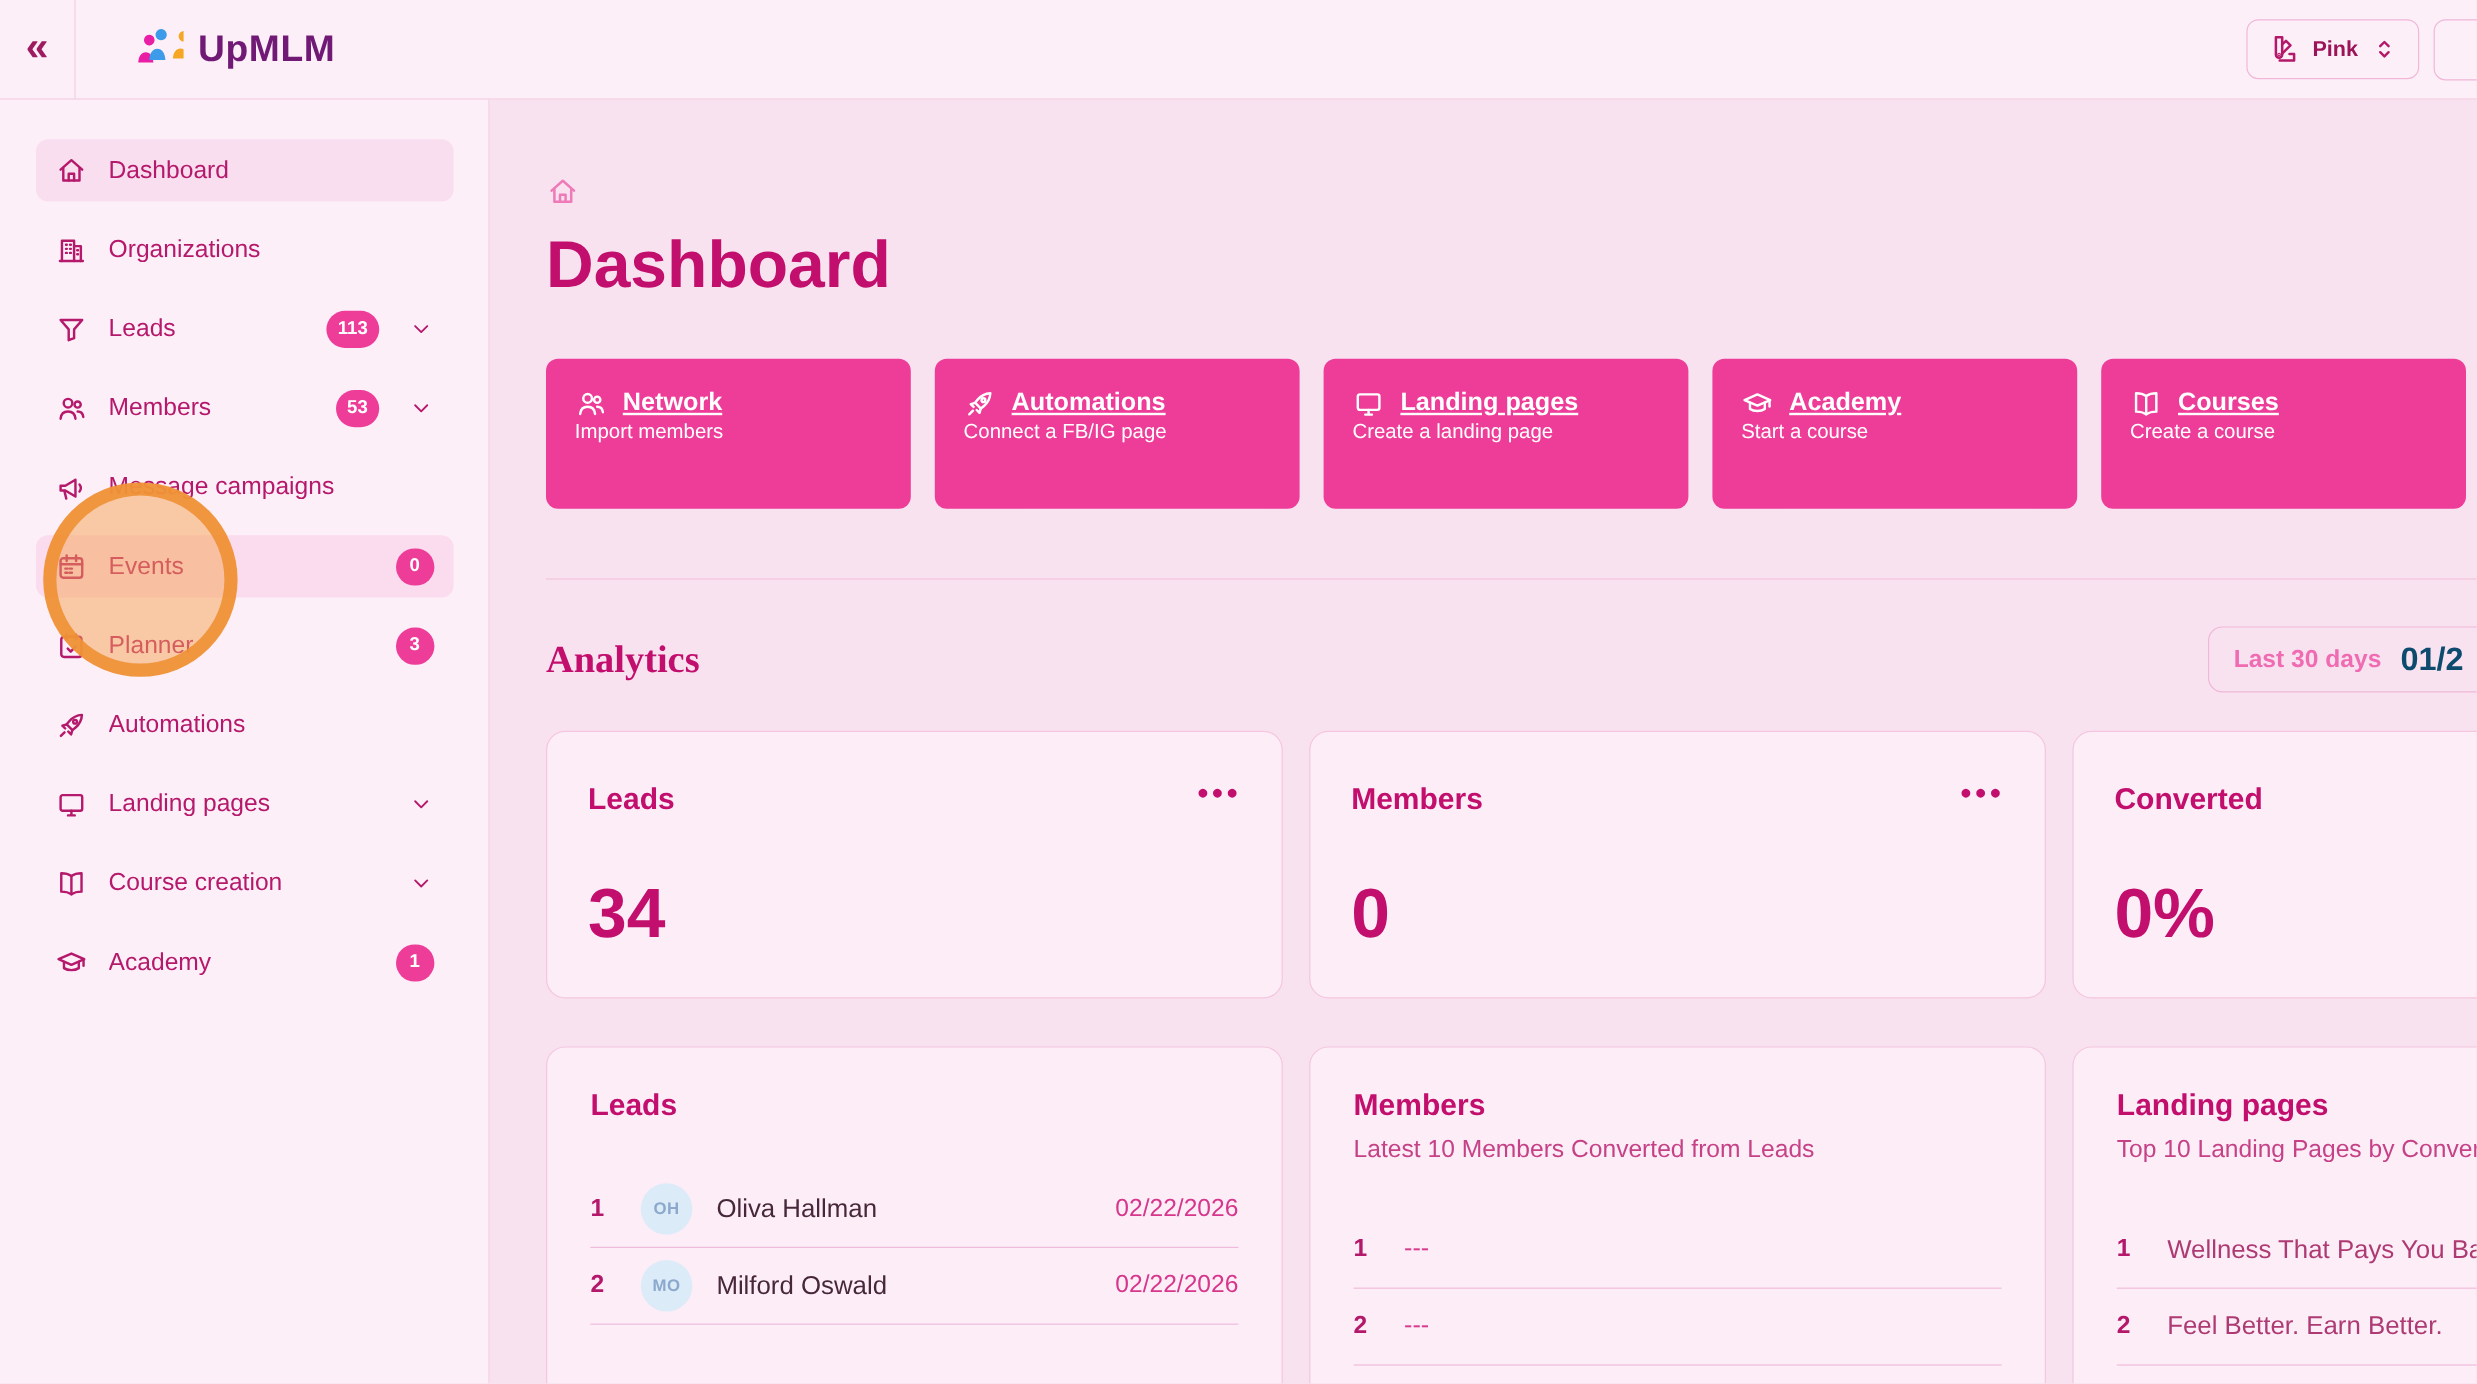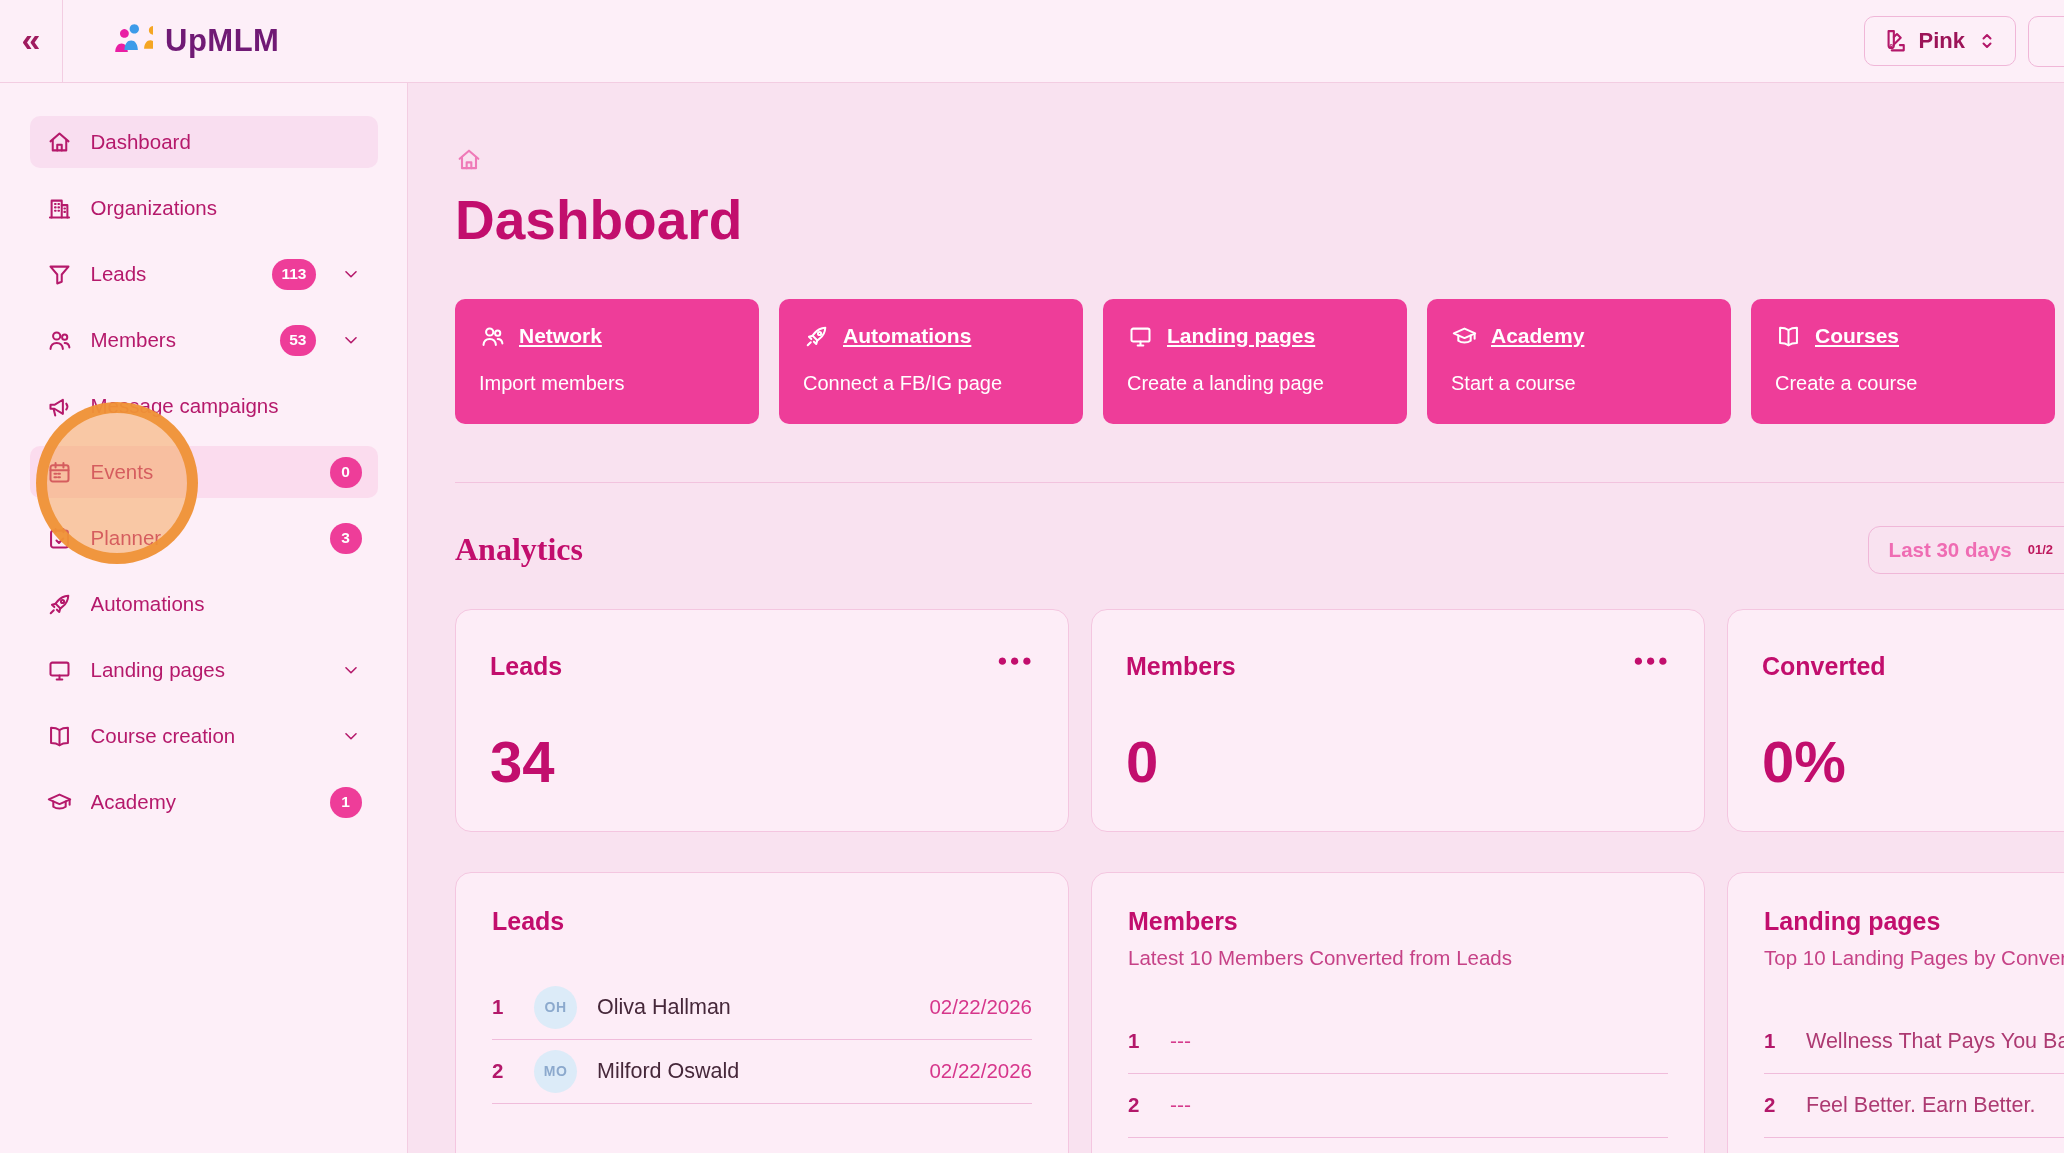--- a/index.html
+++ b/index.html
@@ -21,21 +21,21 @@
   }
   .collapse-glyph{font-size:34px;font-weight:700;color:#9f1b5f;line-height:1;margin-top:-4px;}
   .brand{display:flex;align-items:center;gap:12px;margin-left:46px;}
   .brand-name{font-size:31px;font-weight:800;color:#701a75;letter-spacing:.5px;}
   .header-right{margin-left:auto;display:flex;align-items:center;gap:12px;padding-right:0;margin-right:-36px;}
   .hbtn{
     display:flex;align-items:center;gap:10px;
     border:1.5px solid #f0b7d8;border-radius:10px;background:transparent;
     padding:10px 16px;cursor:pointer;color:#9c1458;
   }
-  .hbtn .hbtn-label{font-size:22px;font-weight:700;color:#9c1458;}
+  .hbtn .hbtn-label{font-size:18px;font-weight:700;color:#9c1458;}
   .hbtn-stub{width:70px;height:49px;border:1.5px solid #f0b7d8;border-radius:10px;background:transparent;}
   
   .sidebar{
     position:absolute;top:82px;left:0;bottom:0;width:408px;
     background:#fdeff8;border-right:1px solid #f3cde2;
     padding-top:34px;box-sizing:border-box;z-index:2;
   }
   .s-item{
     width:348px;height:52px;margin:0 auto 14px auto;border-radius:10px;
     display:flex;align-items:center;gap:18px;padding:0 16px;box-sizing:border-box;
@@ -66,30 +66,30 @@
   .breadcrumb-home{width:28px;height:28px;color:#ef7ab8;cursor:pointer;}
   .page-title{font-size:55px;font-weight:800;color:#c20e6d;margin-top:16px;line-height:1.1;}
   .qa-row{display:flex;gap:20px;margin-top:48px;}
   .qa-card{
     width:304px;height:125px;flex:none;border-radius:10px;background:#ee3d99;color:#fff;
     padding:24px;box-sizing:border-box;cursor:pointer;
   }
   .qa-top{display:flex;align-items:center;gap:13px;text-decoration:underline;}
   .qa-ic{width:27px;height:27px;color:#fff;flex:none;}
   .qa-title{font-size:21px;font-weight:700;white-space:nowrap;}
-  .qa-sub{font-size:20px;margin-top:22px;white-space:nowrap;}
+  .qa-sub{font-size:17px;white-space:nowrap;}
   .section-divider{border:none;border-top:1px solid #f2c3de;margin:58px 0 0 0;}
   .an-head{display:flex;align-items:center;justify-content:space-between;margin-top:44px;height:46px;}
   .an-title{font-size:32px;font-weight:800;color:#c20e6d;font-family:Liberation Serif, serif;}
   .date-pill{
     display:flex;align-items:center;border:1.5px solid #f0b7d8;border-radius:12px;
     padding:11px 90px 11px 20px;white-space:nowrap;cursor:pointer;flex:none;margin-right:-80px;
   }
   .date-pill .range{font-size:20.5px;font-weight:700;color:#ef6cb3;}
-  .date-pill .dateval{font-size:13px;font-weight:700;color:#be185d;margin-left:16px;}
+  .date-pill .dateval{font-size:27px;font-weight:700;color:#0c4a6e;margin-left:16px;}
   .stats-row{display:flex;gap:22px;margin-top:36px;}
   .stat-card{
     width:614px;height:223px;flex:none;border-radius:16px;background:#fdedf7;
     border:1px solid #f4c6e0;box-sizing:border-box;padding:30px 34px;
     display:flex;flex-direction:column;justify-content:space-between;
   }
   .stat-head{display:flex;align-items:flex-start;justify-content:space-between;margin-top:12px;}
   .stat-title{font-size:25px;font-weight:700;color:#c20e6d;}
   .stat-menu{font-size:17px;letter-spacing:2px;color:#c20e6d;font-weight:700;cursor:pointer;line-height:1;}
   .stat-value{font-size:58px;font-weight:700;color:#c20e6d;margin-bottom:6px;}

